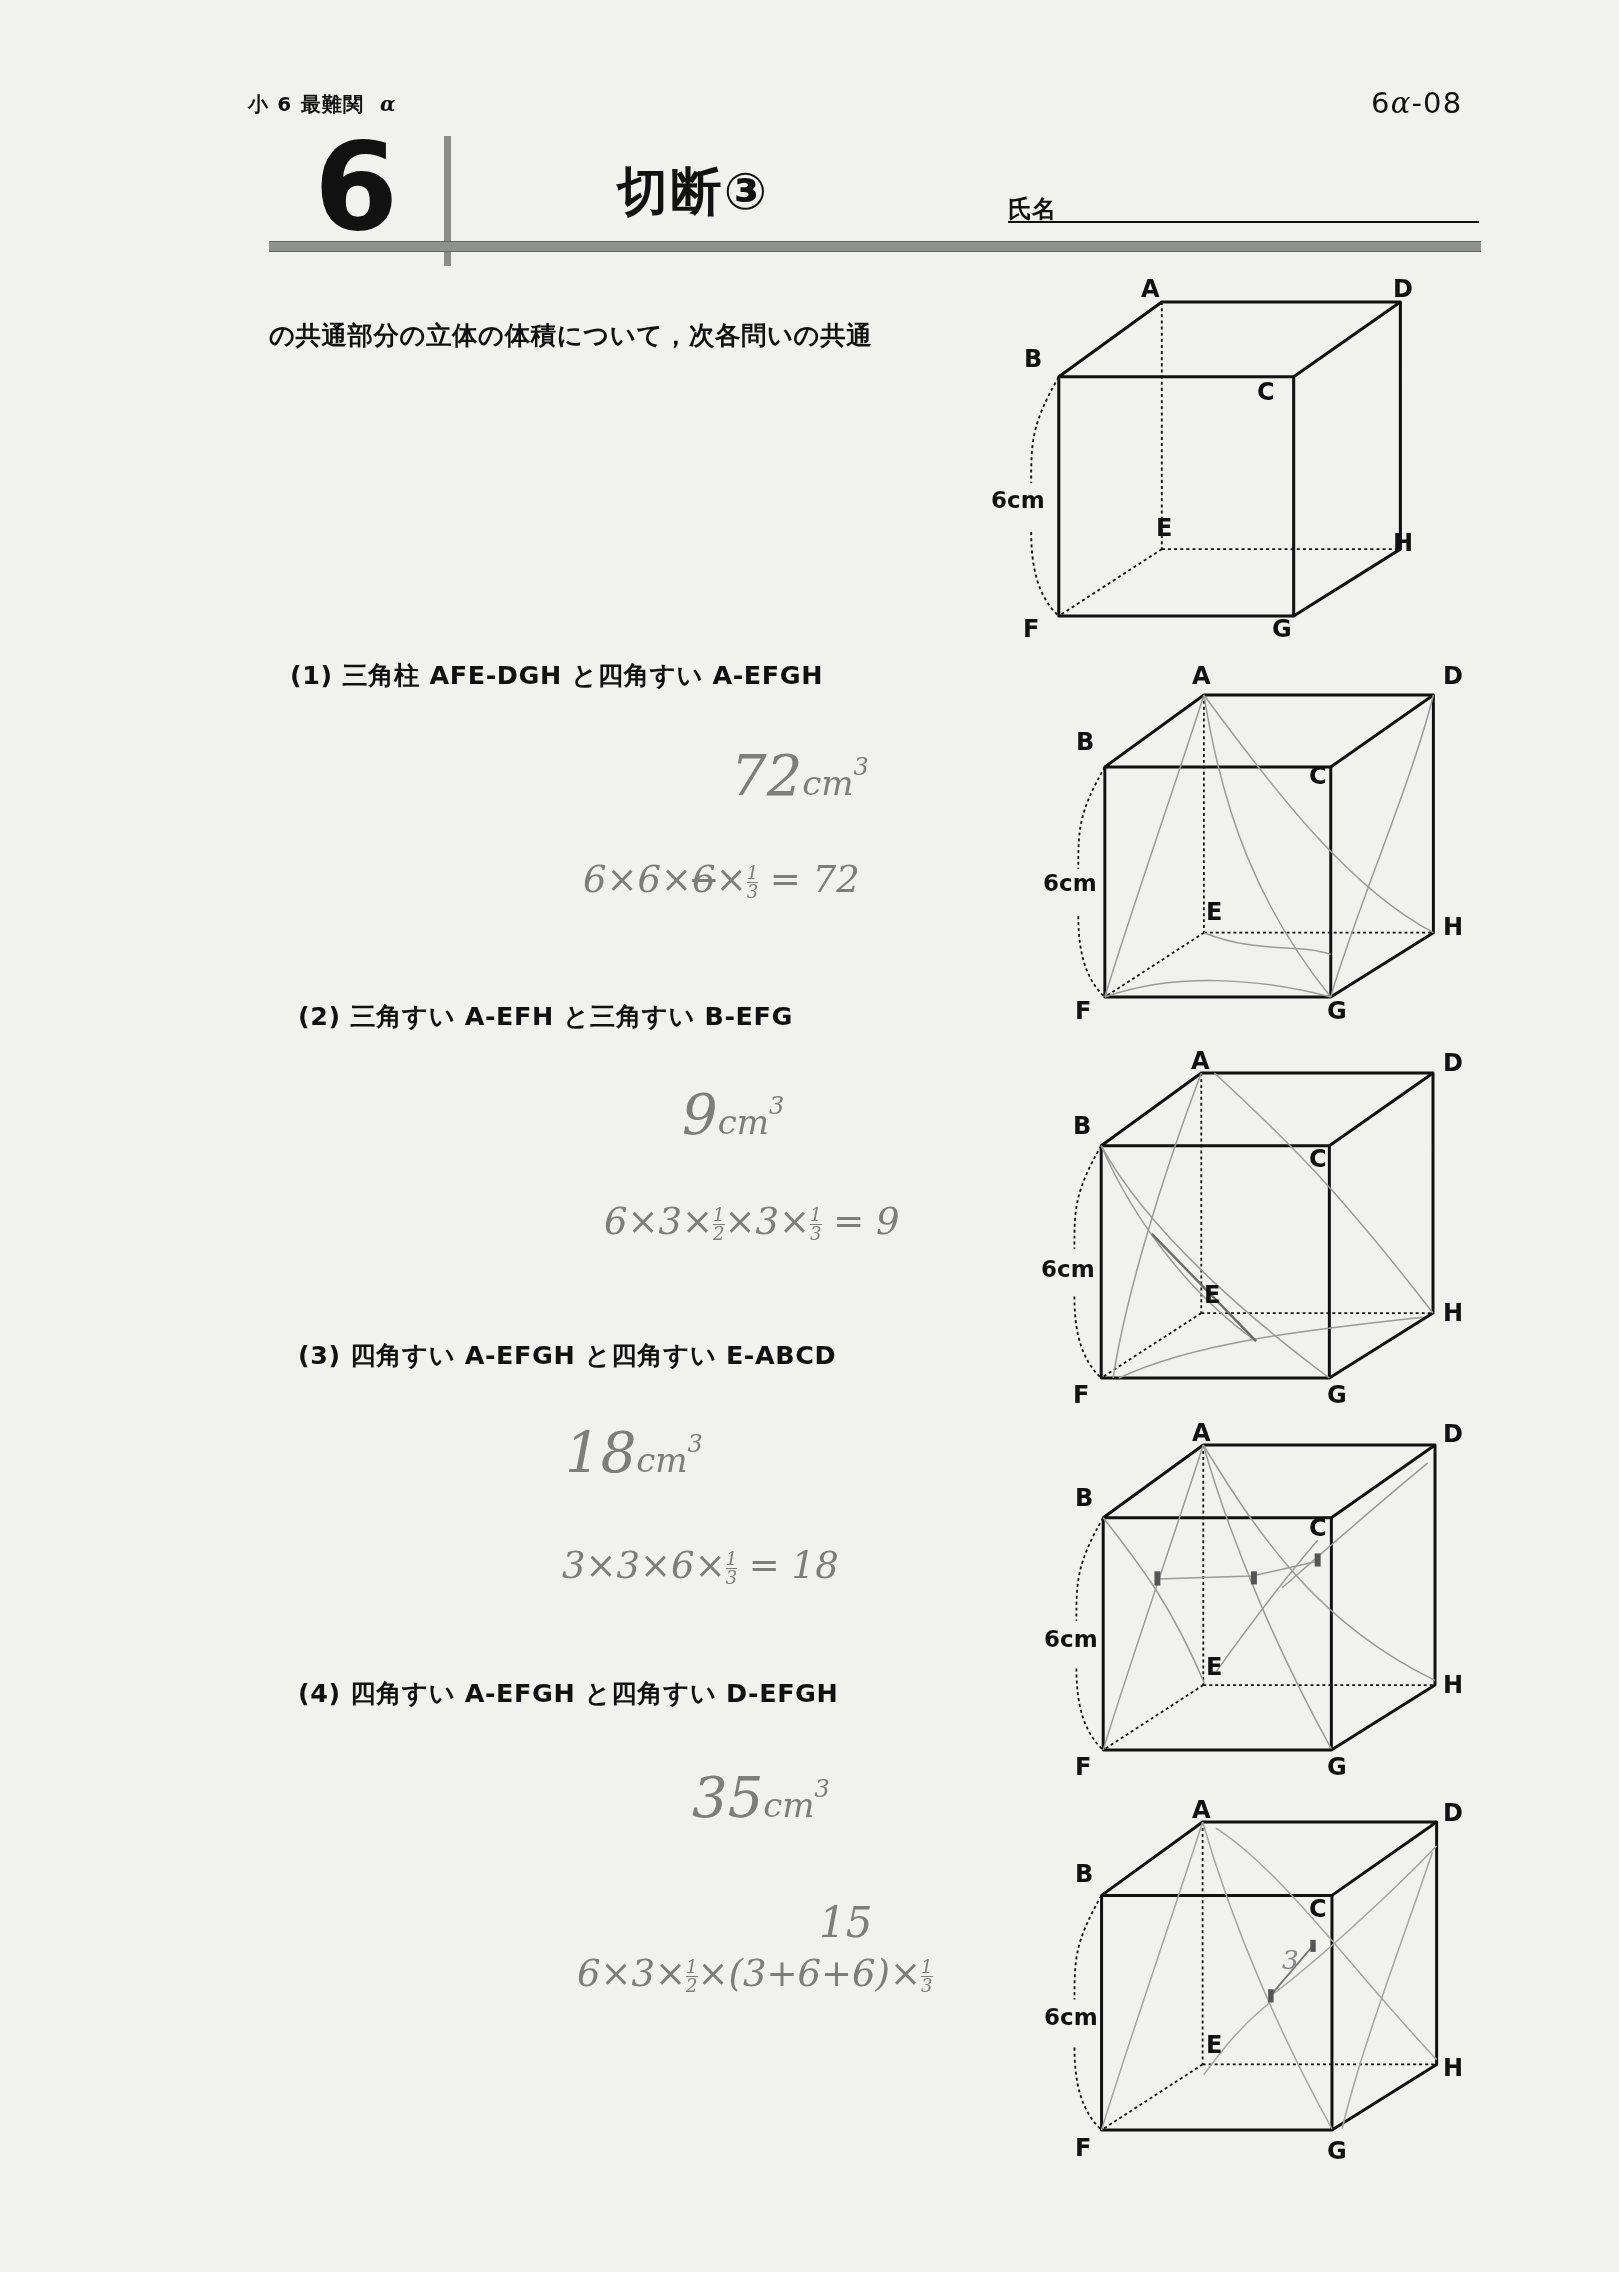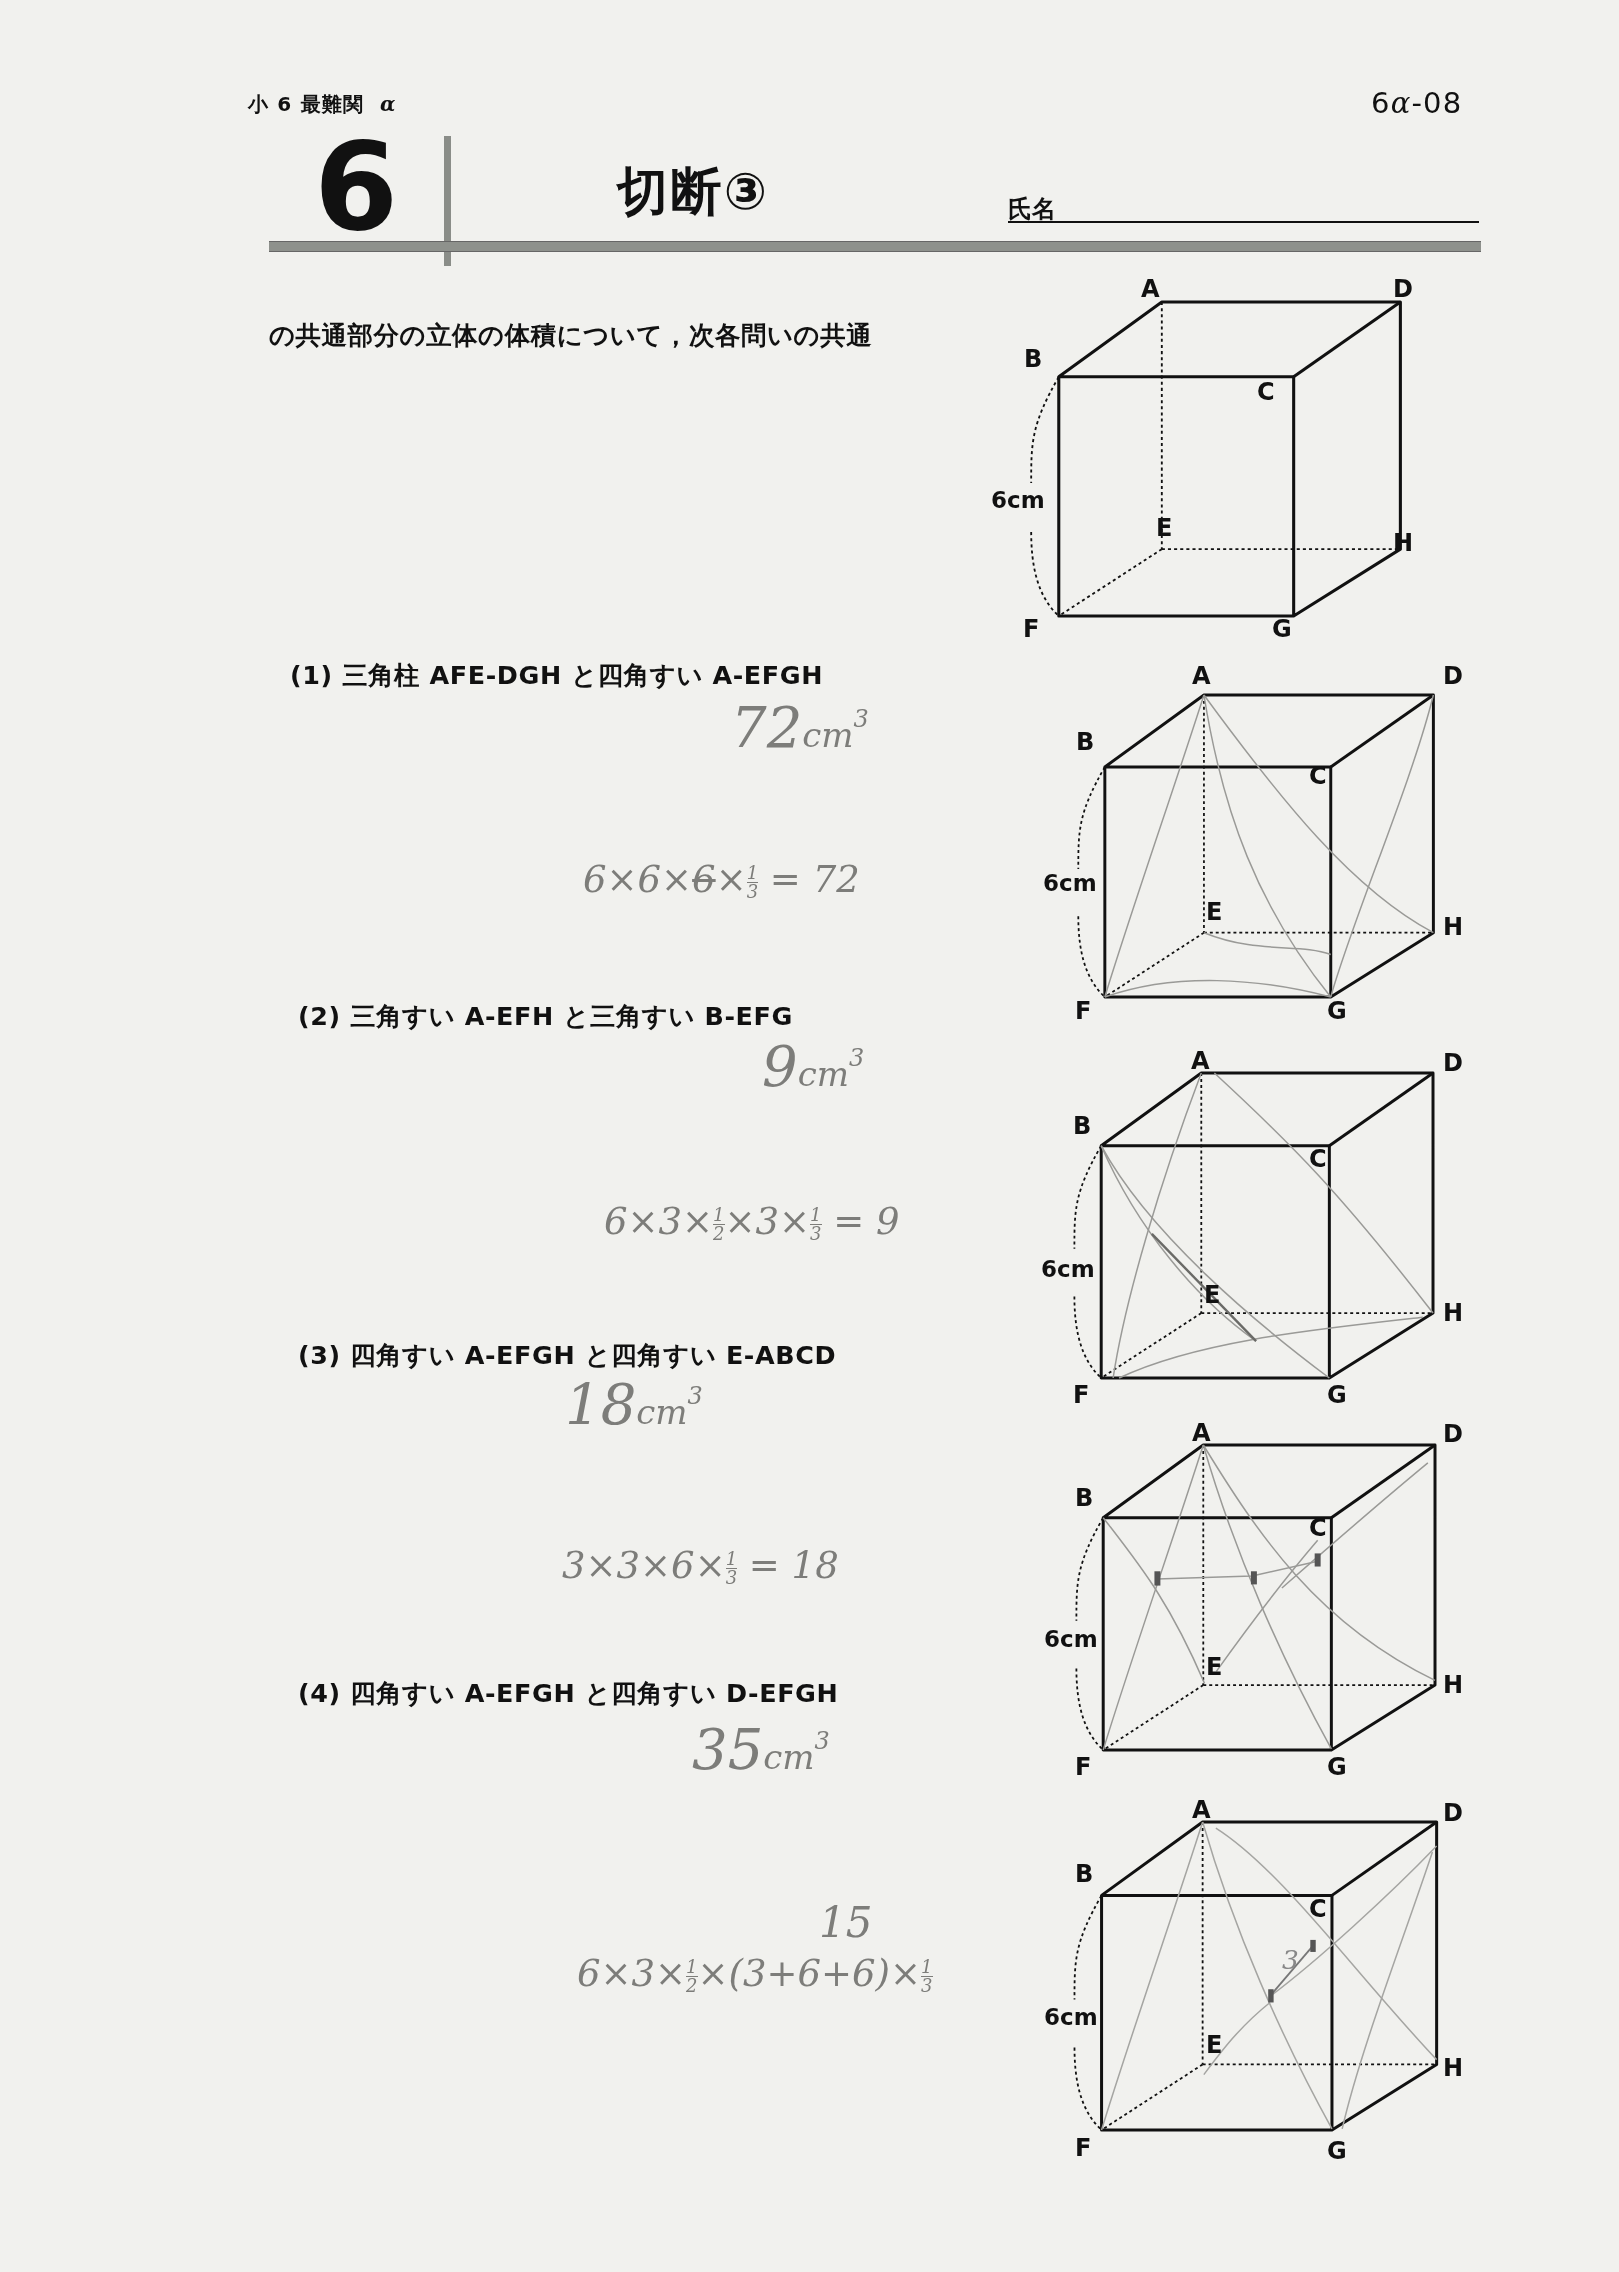--- a/index.html
+++ b/index.html
@@ -19,21 +19,21 @@
   .unit-num { left: 314px; top: 127px; font-size: 121px; font-weight: bold; line-height: 1; font-family: "DejaVu Sans", sans-serif; }
   .vbar { left: 444px; top: 136px; width: 7.3px; height: 130px; background: #8a8d88; }
   .hbar { left: 269px; top: 241px; width: 1212px; height: 8.5px; background: #8e918c; border-top: 0.6px solid #666; border-bottom: 0.6px solid #666; }
   .title { left: 617px; top: 158px; font-size: 51px; font-weight: bold; letter-spacing: 2.4px; }
   .name-label { left: 1008px; top: 193px; font-size: 24px; font-weight: bold; }
   .name-line { left: 1008px; top: 221px; width: 471px; height: 2.4px; background: #111; }
   .intro { left: 269px; top: 311px; width: 659px; font-size: 25.4px; line-height: 48px; font-weight: bold; letter-spacing: 0.6px; }
   .intro p { margin: 0; white-space: nowrap; }
   .q { font-size: 25.4px; font-weight: bold; white-space: nowrap; letter-spacing: 0.6px; margin-left: 9px; }
   .hand { font-family: "DejaVu Serif", serif; color: #7d7d7a; font-style: italic; white-space: nowrap; }
-  .answer { font-size: 56px; }
+  .answer { font-size: 56px; margin-top: 48px; }
   .answer sup { font-size: 24px; }
   .answer .unit { font-size: 34px; }
   .work { font-size: 37px; }
   svg.cube { position: absolute; overflow: visible; }
 </style>
 </head>
 <body>
 
 <div class="abs series-label">
   <span>小 6 最難関</span><span class="alpha">α</span>
@@ -60,21 +60,21 @@
   <span>72</span><span class="unit">cm</span><sup>3</sup>
 </div>
 <div class="abs hand work" style="left:583px; top:858px;">
   <span>6×6×<s>6</s>×<span style="display:inline-block;vertical-align:middle;font-size:18px;line-height:1;text-align:center;"><span style="display:block;border-bottom:1.2px solid #7d7d7a;">1</span><span style="display:block;">3</span></span> = 72</span>
 </div>
 
 <div class="abs q" style="left:289px; top:1000px;">
   <span>(2)</span>
   <span>三角すい A-EFH と三角すい B-EFG</span>
 </div>
-<div class="abs hand answer" style="left:762px; top:1034px;text-align:right;">
+<div class="abs hand answer" style="left:682px; top:1034px;text-align:right;">
   <span>9</span><span class="unit">cm</span><sup>3</sup>
 </div>
 <div class="abs hand work" style="left:604px; top:1200px;">
   <span>6×3×<span style="display:inline-block;vertical-align:middle;font-size:18px;line-height:1;text-align:center;"><span style="display:block;border-bottom:1.2px solid #7d7d7a;">1</span><span style="display:block;">2</span></span>×3×<span style="display:inline-block;vertical-align:middle;font-size:18px;line-height:1;text-align:center;"><span style="display:block;border-bottom:1.2px solid #7d7d7a;">1</span><span style="display:block;">3</span></span> = 9</span>
 </div>
 
 <div class="abs q" style="left:289px; top:1339px;">
   <span>(3)</span>
   <span>四角すい A-EFGH と四角すい E-ABCD</span>
 </div>

